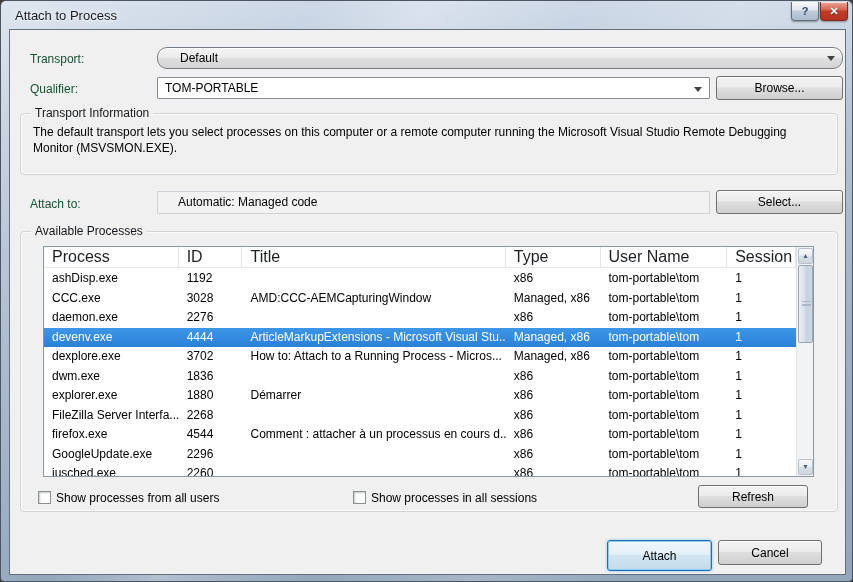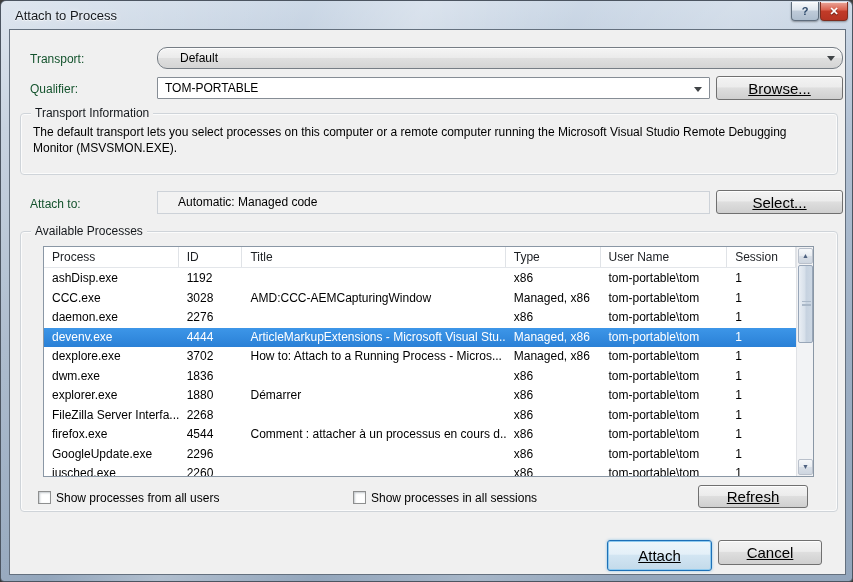--- a/index.html
+++ b/index.html
@@ -53,43 +53,42 @@
     font-size:12px; color:#000; line-height:20px; padding-left:7px; cursor:text; }
   .combo-edit .arrow{ position:absolute; right:7px; top:9px; width:0; height:0;
     border-left:4px solid transparent; border-right:4px solid transparent; border-top:5px solid #404447; }
   
   .field-ro{ position:absolute; border:1px solid #cdd2d8; background:#f2f2f2;
     font-size:12px; color:#000; line-height:21px; padding-left:20px; }
 
   .btn{
     position:absolute; border:1px solid #707070; border-radius:3px;
     background:linear-gradient(180deg,#f3f3f3 0%,#ececec 45%,#dedede 50%,#cfcfcf 100%);
-    font-family:"Liberation Sans", sans-serif; font-size:15px; color:#000; text-align:center; cursor:default;
+    font-family:"Liberation Sans", sans-serif; font-size:12px; color:#000; text-align:center; cursor:default;
     box-shadow: inset 0 1px 0 rgba(255,255,255,.85);
-    text-decoration: underline;
   }
   .btn-default{
     border:1px solid #1d70b7;
     box-shadow: inset 0 0 0 1px #8fcaef, inset 0 1px 0 rgba(255,255,255,.85), 0 0 3px rgba(70,160,220,.6);
     background:linear-gradient(180deg,#eef6fb 0%,#e4f0f8 45%,#d2e5f2 50%,#c3daea 100%);
   }
 
   .groupbox{ position:absolute; border:1px solid #cfd4d9; border-radius:4px;
     box-shadow: inset 0 0 0 1px rgba(255,255,255,.7); }
   .groupbox .legend{ position:absolute; top:-8px; left:10px; background:#f0f0f0;
     padding:0 4px; font-size:12px; color:#15191d; }
   .info-text{ position:absolute; left:12px; top:10px; width:796px;
     font-size:12px; color:#000; line-height:16px; }
 
   
   .ptable{ position:absolute; left:22px; top:14px; width:771px; height:231px;
     background:#fff; border:1px solid #8a97a5; overflow:hidden; }
   .phead{ position:absolute; left:0; top:0; right:17px; height:21px; background:#fff;
     border-bottom:1px solid #e3e6ea; display:flex; }
-  .hcell{ font-size:12px; color:#1c1f23; line-height:20px; padding-left:8px;
+  .hcell{ font-size:16px; color:#1c1f23; line-height:20px; padding-left:8px;
     border-right:1px solid #e0e3e7; box-shadow:1px 0 0 #fff; cursor:default; }
   .rows{ position:absolute; left:0; top:22px; right:17px; bottom:0; overflow:hidden; }
   .trow{ display:flex; height:19.5px; align-items:center; cursor:default; }
   .cell{ font-size:12px; color:#000; line-height:19px; padding-left:8px;
     white-space:nowrap; overflow:hidden; }
   .trow.selected{ background:linear-gradient(180deg,#3d96e8 0%,#2a80d6 100%); }
   .trow.selected .cell{ color:#fff; }
   .c0{width:135px;} .c1{width:64px;} .c2{width:264px;} .c3{width:95px;} .c4{width:127px;} .c5{width:69px;}
 
   

